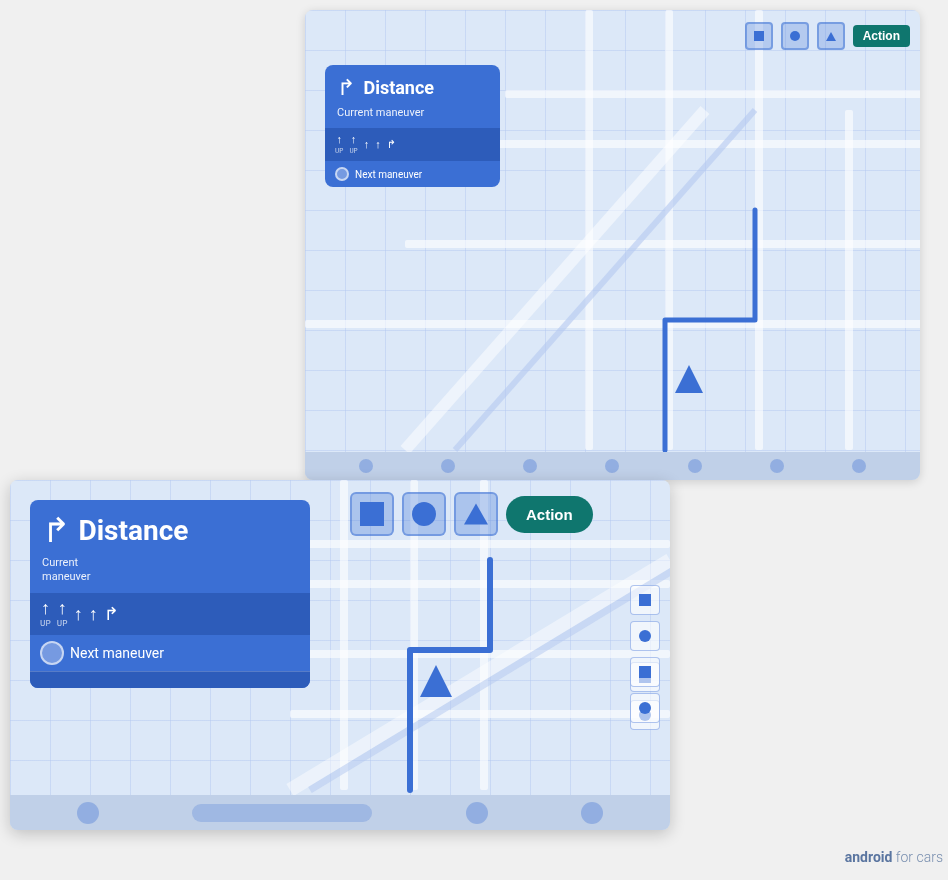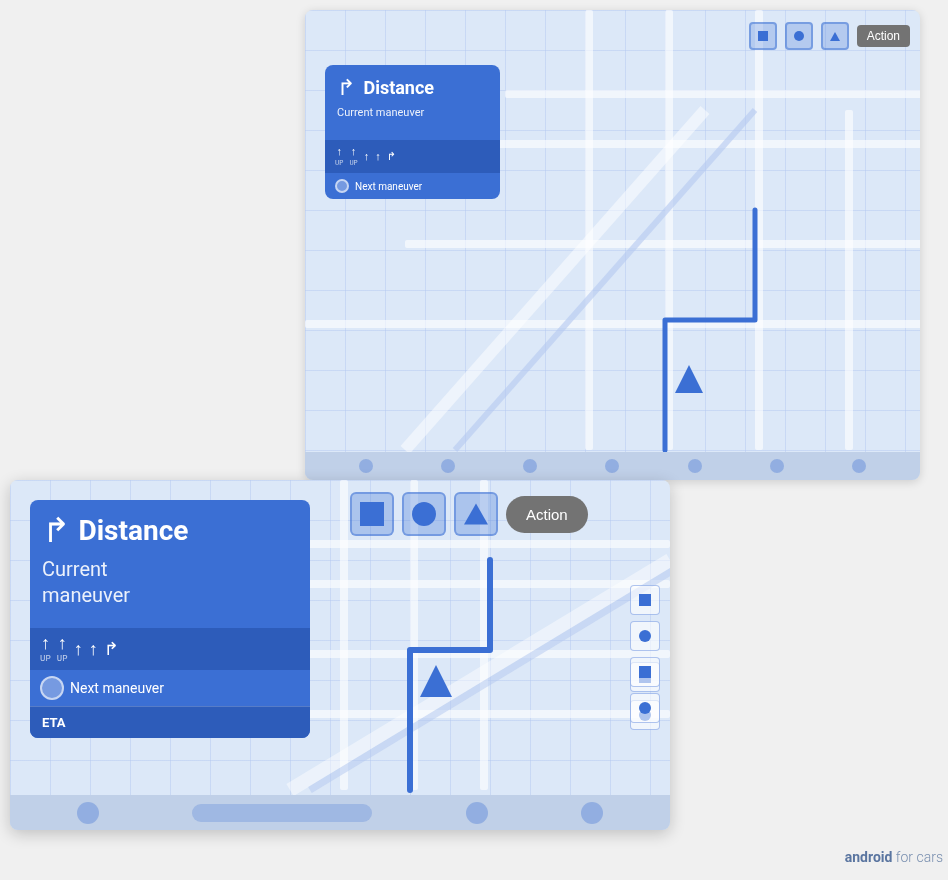--- a/index.html
+++ b/index.html
@@ -86,21 +86,21 @@
     .nav-card-small .turn-arrow-big { font-size: 22px; }
 
     .nav-title {
       font-size: 22px;
       font-weight: bold;
       color: white;
     }
     .nav-card-small .nav-title { font-size: 18px; }
 
     .nav-subtitle {
-      padding: 0 12px 20px;
+      padding: 0 12px 8px;
       font-size: 13px;
       color: rgba(255,255,255,0.9);
       line-height: 1.3;
     }
     .nav-card-small .nav-subtitle { font-size: 11px; }
 
     
     .lane-guidance {
       background: #2d5cba;
       padding: 6px 10px;
@@ -230,27 +230,27 @@
       height: 0;
       background: none;
       border-left: 5px solid transparent;
       border-right: 5px solid transparent;
       border-bottom: 9px solid #3b6fd4;
     }
 
     .icon-btn-large .icon-shape { transform: scale(1.5); }
 
     .action-btn {
-      background: #737373;
+      background: #0f766e;
       color: white;
       border: none;
       border-radius: 4px;
       padding: 4px 10px;
       font-size: 12px;
-      font-weight: 400;
+      font-weight: 700;
       cursor: pointer;
       text-align: right;
     }
 
     .action-btn-large {
       border-radius: 22px;
       padding: 10px 20px;
       font-size: 15px;
     }
 
@@ -467,21 +467,21 @@
       <div class="icon-shape" style="width:0;height:0;background:none;border-left:8px solid transparent;border-right:8px solid transparent;border-bottom:14px solid #3b6fd4;"></div>
     </div>
     <button class="action-btn action-btn-large">Action</button>
   </div>
 
   <div class="nav-card nav-card-large">
     <div class="nav-card-header">
       <span class="turn-arrow-big" style="font-size:34px;">↱</span>
       <span class="nav-title" style="font-size:28px;">Distance</span>
     </div>
-    <div class="nav-subtitle" style="font-size:20px;">
+    <div class="nav-subtitle" style="font-size:11px;">
       <span>Current</span><br>
       <span>maneuver</span>
     </div>
     <div class="lane-guidance">
       <div class="lane-item">
         <span class="lane-arrow" style="font-size:18px;">↑</span>
         <span class="lane-label" style="font-size:9px;">UP</span>
       </div>
       <div class="lane-item">
         <span class="lane-arrow" style="font-size:18px;">↑</span>
@@ -495,21 +495,20 @@
       </div>
       <div class="lane-item">
         <span class="lane-arrow" style="font-size:18px;">↱</span>
       </div>
     </div>
     <div class="next-maneuver">
       <div class="maneuver-dot" style="width:24px;height:24px;"></div>
       <span class="maneuver-text" style="font-size:14px;">Next maneuver</span>
     </div>
     <div class="eta-row">
-      <div class="eta-label">ETA</div>
     </div>
   </div>
 
   <div style="position:absolute;right:10px;bottom:100px;display:flex;flex-direction:column;gap:8px;">
     <div class="side-icon-btn">
       <div style="width:12px;height:12px;background:#3b6fd4;"></div>
     </div>
     <div class="side-icon-btn">
       <div style="width:12px;height:12px;background:#3b6fd4;border-radius:50%;"></div>
     </div>

